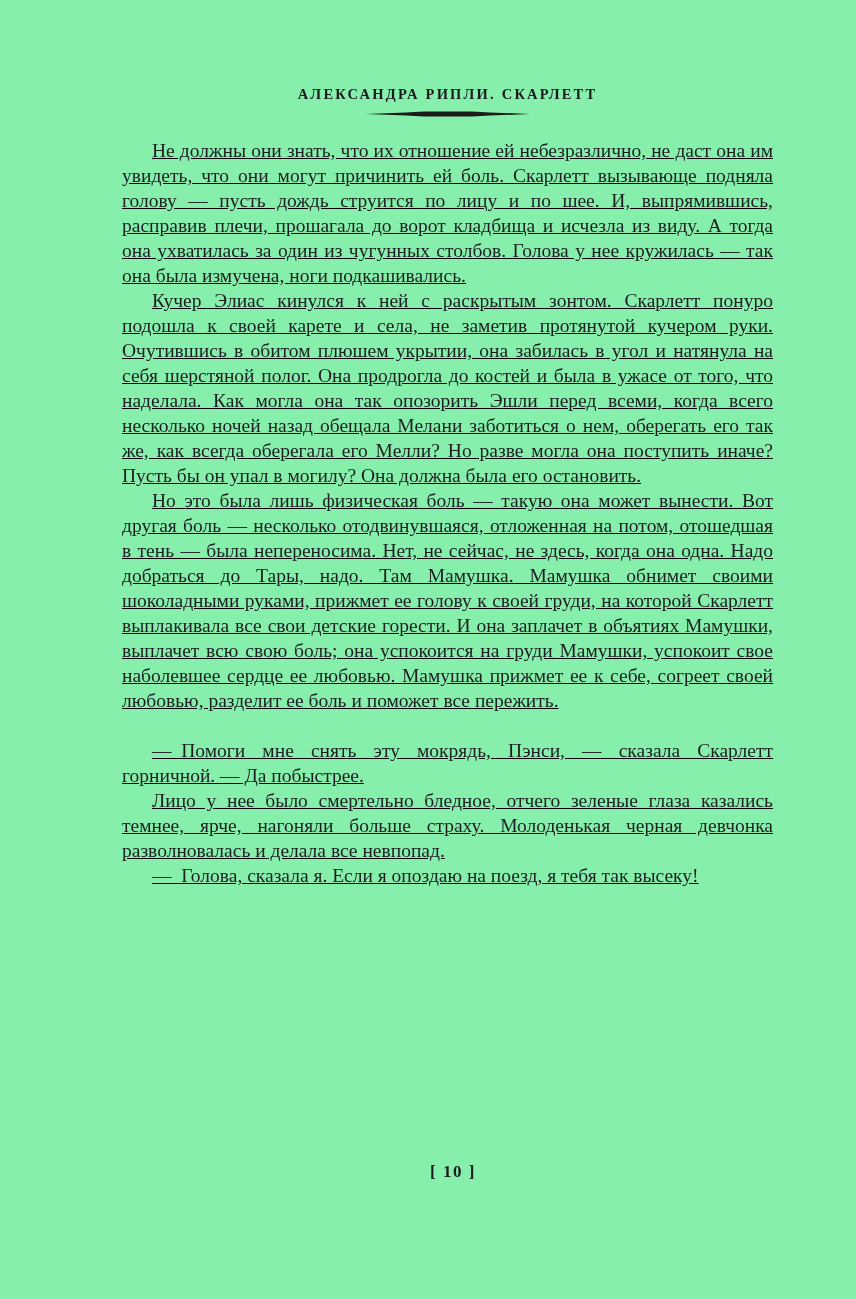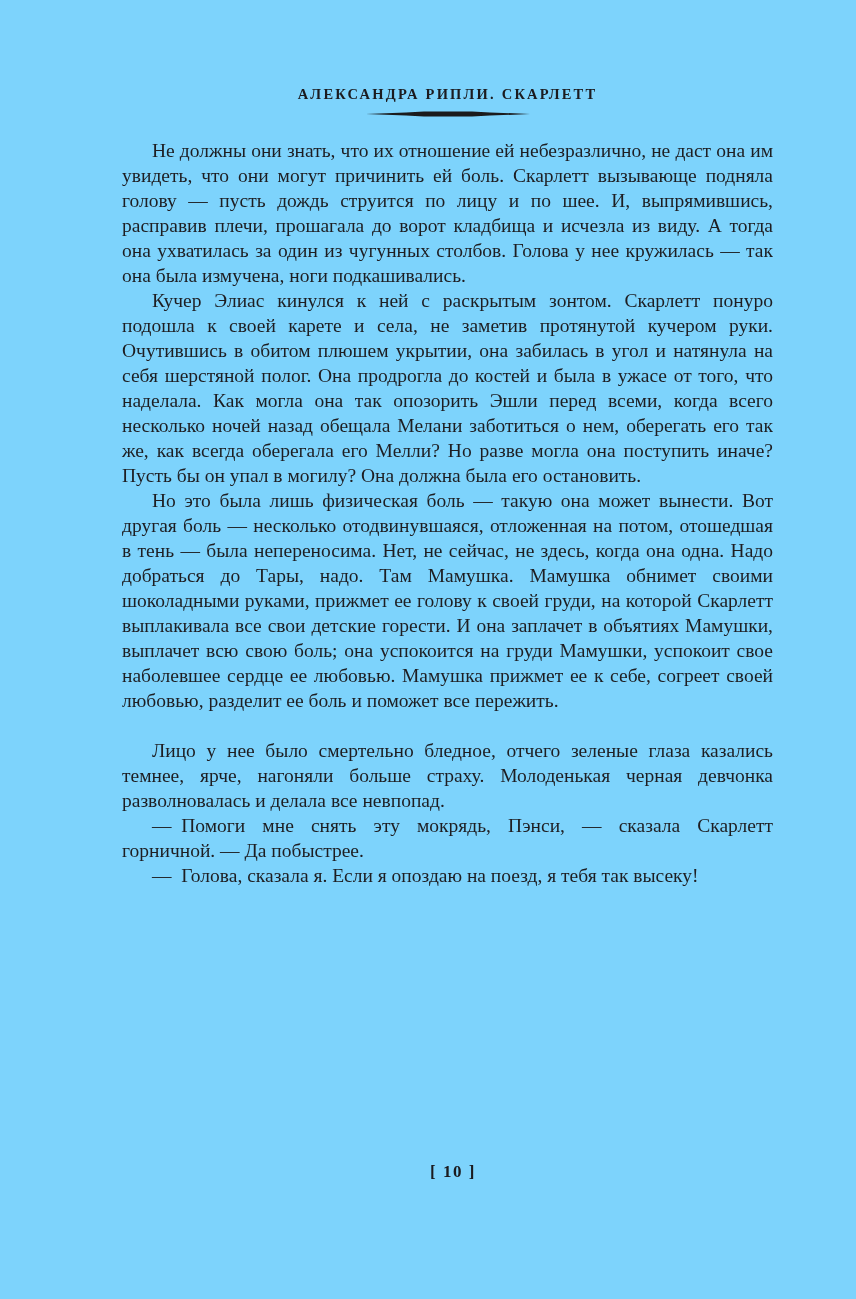--- a/index.html
+++ b/index.html
@@ -11,21 +11,21 @@
     width: 856px;
     height: 1299px;
     position: relative;
     font-family: "Liberation Serif", "DejaVu Serif", serif;
     overflow: hidden;
   }
   .page {
     position: absolute;
     left: 0; top: 0;
     width: 856px; height: 1299px;
-    background: #7dd3fc;
+    background: #86efac;
   }
   .running-header {
     position: absolute;
     left: 122px;
     top: 86px;
     width: 651px;
     text-align: center;
   }
   .running-title {
     font-weight: bold;
@@ -36,20 +36,21 @@
   }
   .divider-rule {
     display: block;
     margin: 8px auto 0 auto;
   }
   .text-block {
     position: absolute;
     left: 122px;
     top: 138px;
     width: 651px;
+    text-decoration: underline;
   }
   .para {
     margin: 0;
     font-size: 19.5px;
     line-height: 25px;
     color: #1e1e22;
     text-align: justify;
     text-indent: 30px;
     -webkit-hyphens: manual;
     hyphens: manual;
@@ -82,22 +83,22 @@
     <svg class="divider-rule" width="164" height="6" viewBox="0 0 164 6" aria-hidden="true">
       <polygon points="0,3 40,1.4 58,0.5 106,0.5 124,1.4 164,3 124,4.6 106,5.5 58,5.5 40,4.6" fill="#1b1b1c"></polygon>
     </svg>
   </header>
 
   <main class="text-block">
     <p class="para">Не должны они знать, что их отношение ей небезразлично, не даст она им увидеть, что они могут причинить ей боль. Скарлетт вызывающе подняла голову — пусть дождь струится по лицу и по шее. И, выпрямившись, расправив плечи, прошагала до ворот клад­бища и исчезла из виду. А тогда она ухватилась за один из чугун­ных столбов. Голова у нее кружилась — так она была измучена, ноги подкашивались.</p>
     <p class="para">Кучер Элиас кинулся к ней с раскрытым зонтом. Скарлетт по­нуро подошла к своей карете и села, не заметив протянутой куче­ром руки. Очутившись в обитом плюшем укрытии, она забилась в угол и натянула на себя шерстяной полог. Она продрогла до костей и была в ужасе от того, что наделала. Как могла она так опозорить Эшли перед всеми, когда всего несколько ночей назад обещала Мелани заботиться о нем, оберегать его так же, как все­гда оберегала его Мелли? Но разве могла она поступить иначе? Пусть бы он упал в могилу? Она должна была его остановить.</p>
     <p class="para">Но это была лишь физическая боль — такую она может вынес­ти. Вот другая боль — несколько отодвинувшаяся, отложенная на потом, отошедшая в тень — была непереносима. Нет, не сейчас, не здесь, когда она одна. Надо добраться до Тары, надо. Там Мамуш­ка. Мамушка обнимет своими шоколадными руками, прижмет ее голову к своей груди, на которой Скарлетт выплакивала все свои детские горести. И она заплачет в объятиях Мамушки, выплачет всю свою боль; она успокоится на груди Мамушки, успокоит свое наболевшее сердце ее любовью. Мамушка прижмет ее к себе, со­греет своей любовью, разделит ее боль и поможет все пережить.</p>
     <div class="scene-break"></div>
+    <p class="para">— Помоги мне снять эту мокрядь, Пэнси, — сказала Скарлетт горничной. — Да побыстрее.</p>
     <p class="para">Лицо у нее было смертельно бледное, отчего зеленые глаза ка­зались темнее, ярче, нагоняли больше страху. Молоденькая чер­ная девчонка разволновалась и делала все невпопад.</p>
-    <p class="para">— Помоги мне снять эту мокрядь, Пэнси, — сказала Скарлетт горничной. — Да побыстрее.</p>
     <p class="para">— Голова, сказала я. Если я опоздаю на поезд, я тебя так вы­секу!</p>
   </main>
 
   <footer class="page-footer">
     <span class="page-number">[ 10 ]</span>
   </footer>
 
 </div>
 
 </body></html>

